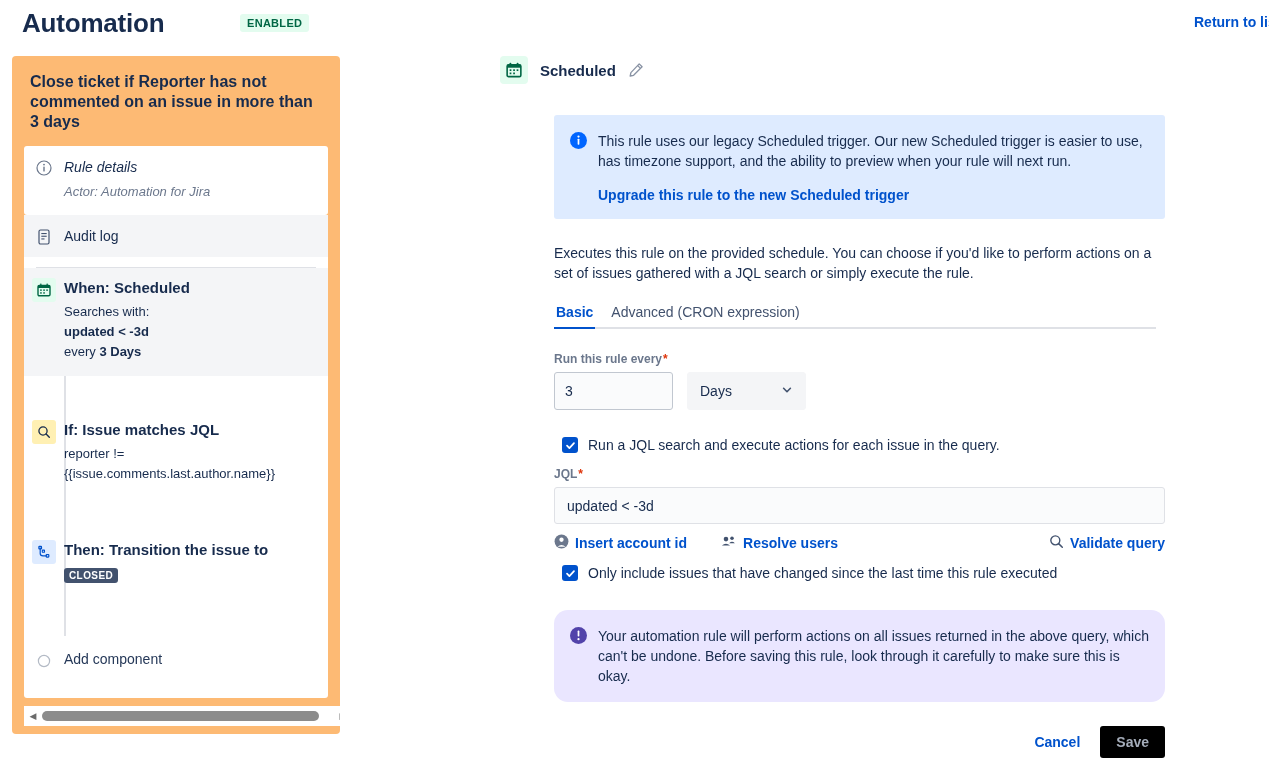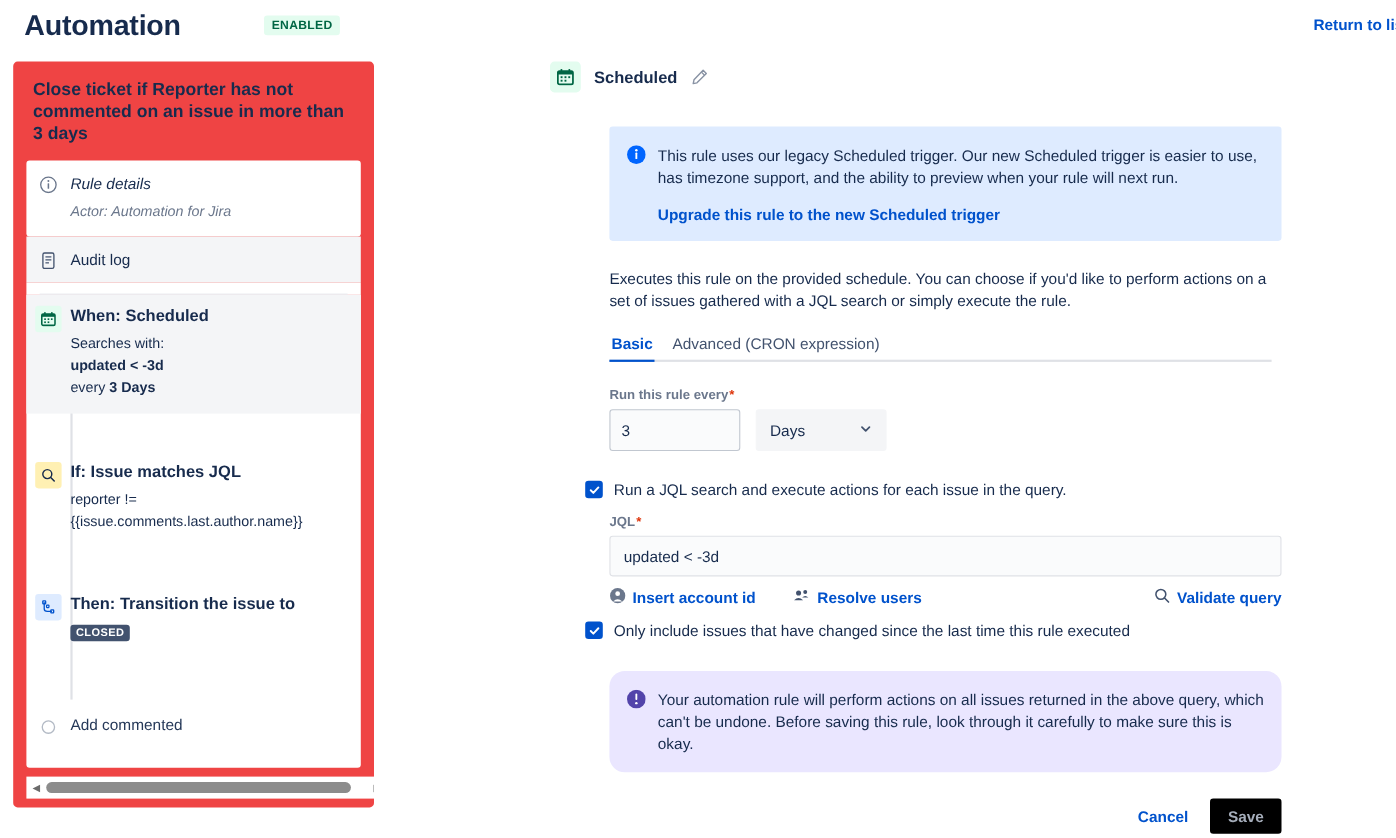--- a/index.html
+++ b/index.html
@@ -32,21 +32,21 @@
   .return-link {
     position: absolute; left: 1194px; top: 14px;
     color: #0052cc; font-size: 14px; font-weight: 600;
     white-space: nowrap; cursor: pointer;
   }
 
   
   .sidebar {
     position: absolute; left: 12px; top: 56px;
     width: 328px; height: 678px;
-    background: #ef4444;
+    background: #fdba74;
     border-radius: 4px;
     overflow: hidden;
   }
   .rule-name {
     padding: 16px 18px 14px 18px;
     font-size: 16px; font-weight: 700; line-height: 20px;
     color: #172b4d;
   }
   .panel {
     background: #ffffff;
@@ -202,21 +202,21 @@
     font-family: "Liberation Sans", sans-serif;
   }
   .select-box {
     width: 119px; height: 38px;
     background: #f4f5f7; border: 1px solid #f4f5f7; border-radius: 3px;
     display: flex; align-items: center; justify-content: space-between;
     padding: 0 12px; font-size: 14px; color: #172b4d; cursor: pointer;
   }
 
   .check-row {
-    margin-left: 32px; display: flex; align-items: center; gap: 10px;
+    margin-left: 62px; display: flex; align-items: center; gap: 10px;
   }
   .check-row.a { margin-top: 27px; }
   .check-row.b { margin-top: 13px; }
   .cbox {
     width: 16px; height: 16px; border-radius: 3px; background: #0052cc;
     display: flex; align-items: center; justify-content: center;
     flex: 0 0 16px; cursor: pointer;
   }
   .check-label { font-size: 14px; color: #172b4d; }
 
@@ -371,21 +371,21 @@
 
       <div class="step step-plain" style="margin-top:56px;">
         <div class="step-ico">
           <div class="chip plain">
             <svg width="14" height="14" viewBox="0 0 14 14">
               <circle cx="7" cy="7" r="5.6" fill="#ffffff" stroke="#b3bac5" stroke-width="1.2"></circle>
             </svg>
           </div>
         </div>
         <div class="step-body">
-          <div class="step-title normal">Add commented</div>
+          <div class="step-title normal">Add component</div>
         </div>
       </div>
     </div>
 
     <div class="hscroll">
       <div class="hs-arrow">◀</div>
       <div class="hs-track">
         <div class="hs-thumb"></div>
       </div>
       <div class="hs-arrow">▶</div>

